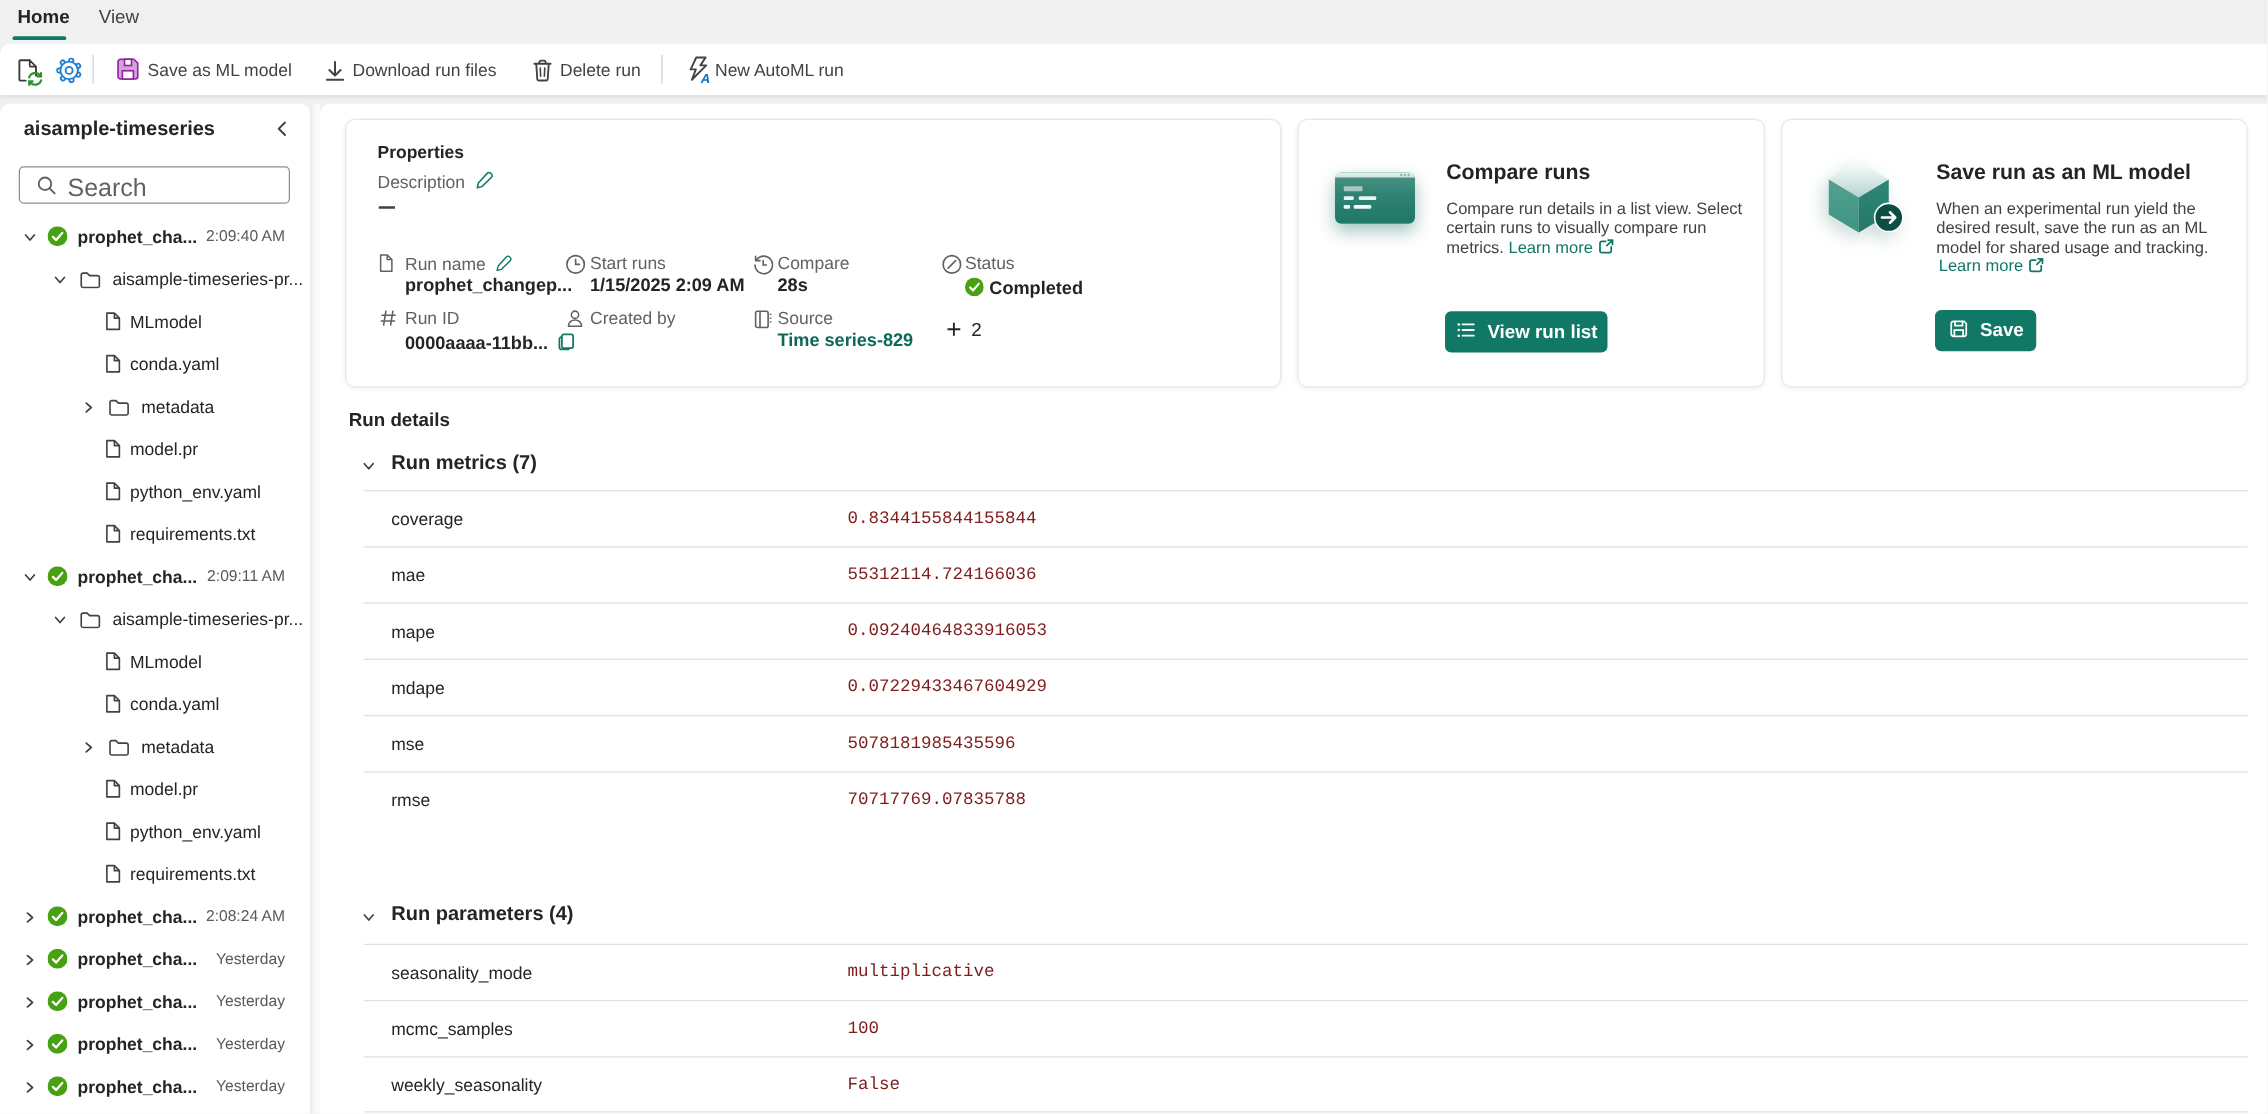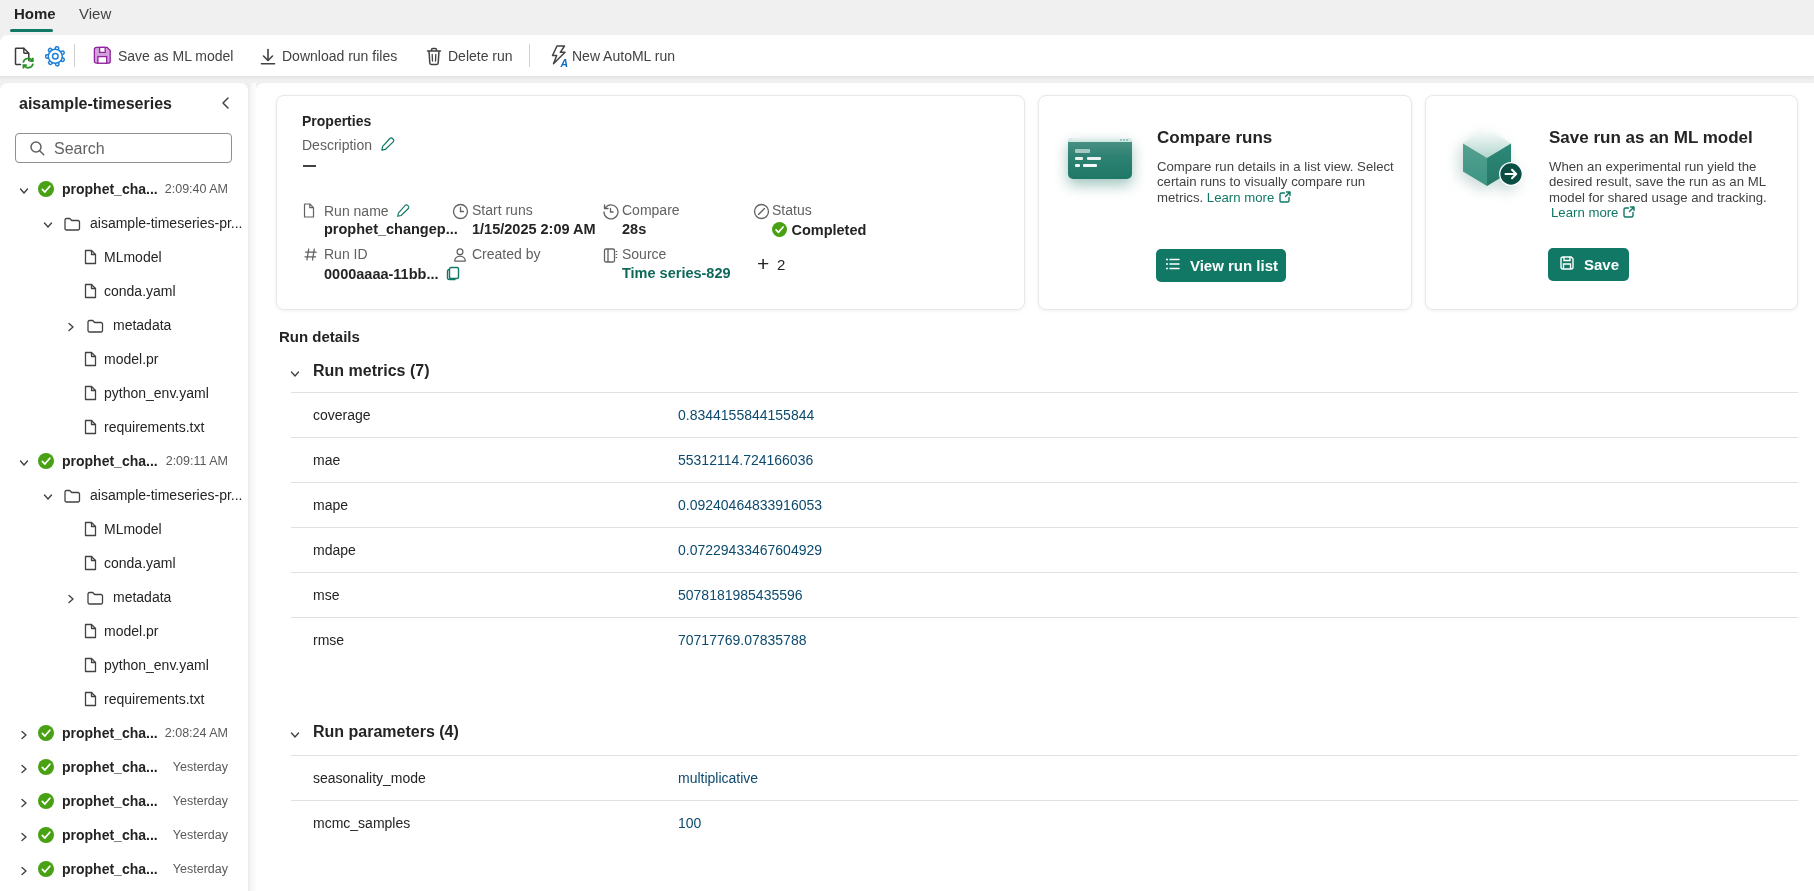--- a/index.html
+++ b/index.html
@@ -20,21 +20,21 @@
 .tsep { position:absolute; top:9px; width:1px; height:23px; background:#d1d1d1; }
 
 
 #sidebar { position:absolute; left:0; top:83px; width:248px; height:808px; background:#fff; border-radius:8px 8px 0 0; }
 #content { position:absolute; left:256px; top:83px; width:1558px; height:808px; background:#fff; border-radius:8px 0 0 0; }
 
 
 #sb-title { position:absolute; left:19px; top:95px; font-size:16px; font-weight:bold; color:#242424; }
 #sb-collapse { position:absolute; left:218px; top:95px; }
 #sb-search { position:absolute; left:15px; top:133px; width:217px; height:30px; border:1px solid #8f8f8f; border-radius:4px; background:#fff; }
-#sb-search span { position:absolute; left:38px; top:6px; font-size:16px; color:#616161; }
+#sb-search span { position:absolute; left:38px; top:6px; font-size:20px; color:#616161; }
 .trow { position:absolute; left:0; width:248px; height:34px; }
 .trow .chev { position:absolute; top:11px; }
 .trow .ic { position:absolute; top:9px; }
 .trow .txt { position:absolute; top:9px; font-size:14px; color:#242424; white-space:nowrap; }
 .trow .bold { font-weight:bold; }
 .trow .time { position:absolute; top:10px; right:20px; font-size:12.5px; color:#595959; }
 
 
 .card { position:absolute; top:95px; background:#fff; border:1px solid #e8e8e8; border-radius:8px; box-shadow:0 1px 4px rgba(0,0,0,0.06); }
 #card-props { left:276px; width:749px; height:215px; }
@@ -44,21 +44,21 @@
 .val { font-size:14.5px; font-weight:bold; color:#242424; }
 .teal { color:#117865; }
 .btn { position:absolute; display:flex; align-items:center; justify-content:center; gap:8px; background:#117865; color:#fff; font-size:15px; font-weight:bold; border-radius:5px; height:33px; }
 
 
 #run-details-h { position:absolute; left:279px; top:328px; font-size:15px; font-weight:bold; }
 .sec-h { position:absolute; font-size:16px; font-weight:bold; color:#242424; }
 .mtable { position:absolute; left:291px; width:1507px; }
 .mrow { height:45px; border-top:1px solid #e0e0e0; position:relative; }
 .mrow .k { position:absolute; left:22px; top:14px; font-size:14px; color:#242424; }
-.mrow .v { position:absolute; left:387px; top:14px; font-size:14px; color:#0c4a6e; }
+.mrow .v { position:absolute; left:387px; top:14px; font-size:14px; color:#7f1d1d;font-family:Liberation Mono, monospace; }
 .mtable .last { border-bottom:1px solid #e0e0e0; }
 </style>
 </head>
 <body>
 
 <div id="tabs">
   <span class="tab" id="tab-home">Home</span>
   <span class="tab" id="tab-view">View</span>
   <div id="tab-underline"></div>
 </div>
@@ -481,13 +481,17 @@
     </svg></span>
 <div class="mtable" style="top:755px;">
   <div class="mrow">
       <span class="k">seasonality_mode</span>
       <span class="v">multiplicative</span>
     </div>
   <div class="mrow">
       <span class="k">mcmc_samples</span>
       <span class="v">100</span>
     </div>
+  <div class="mrow last">
+      <span class="k">weekly_seasonality</span>
+      <span class="v">False</span>
+    </div>
 </div>
 
 </body></html>

